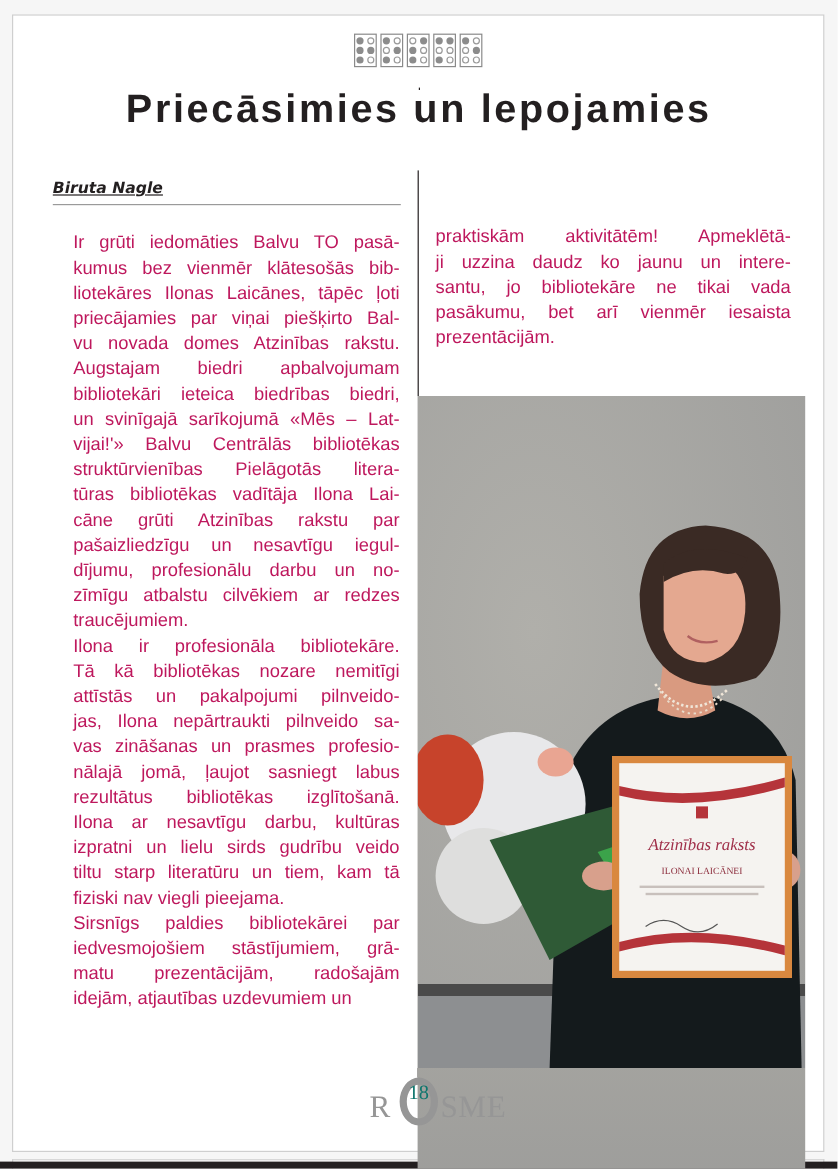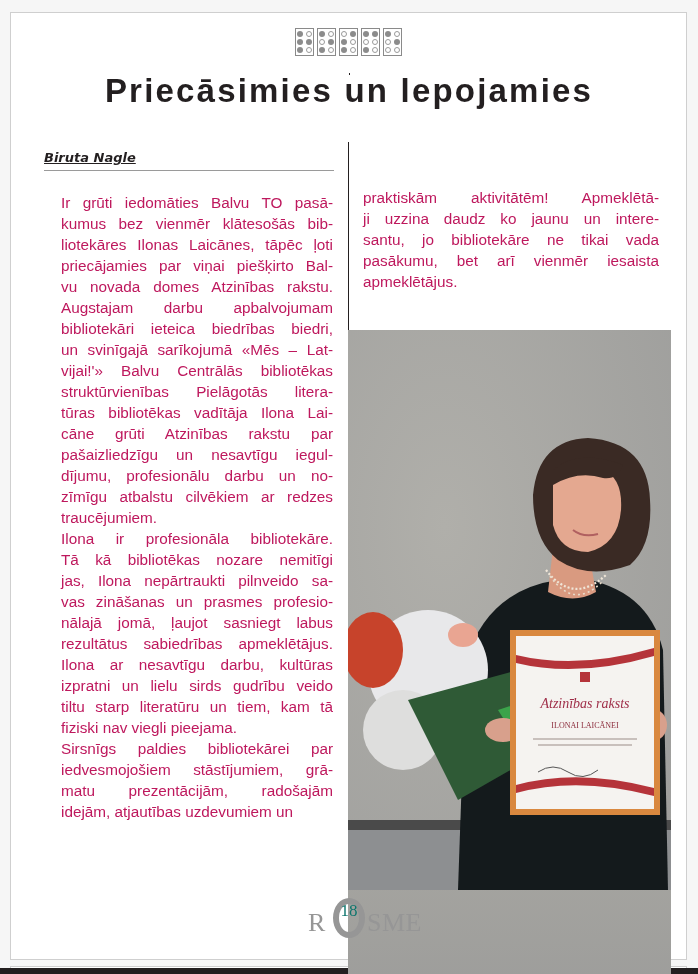--- a/index.html
+++ b/index.html
@@ -140,58 +140,59 @@
 <div class="divider"></div>
 <div class="divider-bottom"></div>
 
 <div class="col col-left" id="col-left">
     <p>
       <span class="ln" style="text-indent: 16px;">Ir grūti iedomāties Balvu TO pasā-</span>
       <span class="ln">kumus bez vienmēr klātesošās bib-</span>
       <span class="ln">liotekāres Ilonas Laicānes, tāpēc ļoti</span>
       <span class="ln">priecājamies par viņai piešķirto Bal-</span>
       <span class="ln">vu novada domes Atzinības rakstu.</span>
-      <span class="ln">Augstajam darbu apbalvojumam</span>
+      <span class="ln">Augstajam biedri apbalvojumam</span>
       <span class="ln">bibliotekāri ieteica biedrības biedri,</span>
       <span class="ln">un svinīgajā sarīkojumā «Mēs – Lat-</span>
       <span class="ln">vijai!'» Balvu Centrālās bibliotēkas</span>
       <span class="ln">struktūrvienības Pielāgotās litera-</span>
       <span class="ln">tūras bibliotēkas vadītāja Ilona Lai-</span>
       <span class="ln">cāne grūti Atzinības rakstu par</span>
       <span class="ln">pašaizliedzīgu un nesavtīgu iegul-</span>
       <span class="ln">dījumu, profesionālu darbu un no-</span>
       <span class="ln">zīmīgu atbalstu cilvēkiem ar redzes</span>
       <span class="ln last">traucējumiem.</span>
     </p>
     <p>
       <span class="ln" style="text-indent: 16px;">Ilona ir profesionāla bibliotekāre.</span>
       <span class="ln">Tā kā bibliotēkas nozare nemitīgi</span>
+      <span class="ln">attīstās un pakalpojumi pilnveido-</span>
       <span class="ln">jas, Ilona nepārtraukti pilnveido sa-</span>
       <span class="ln">vas zināšanas un prasmes profesio-</span>
       <span class="ln">nālajā jomā, ļaujot sasniegt labus</span>
-      <span class="ln">rezultātus sabiedrības apmeklētājus.</span>
+      <span class="ln">rezultātus bibliotēkas izglītošanā.</span>
       <span class="ln">Ilona ar nesavtīgu darbu, kultūras</span>
       <span class="ln">izpratni un lielu sirds gudrību veido</span>
       <span class="ln">tiltu starp literatūru un tiem, kam tā</span>
       <span class="ln last">fiziski nav viegli pieejama.</span>
     </p>
     <p>
       <span class="ln" style="text-indent: 16px;">Sirsnīgs paldies bibliotekārei par</span>
       <span class="ln">iedvesmojošiem stāstījumiem, grā-</span>
       <span class="ln">matu prezentācijām, radošajām</span>
       <span class="ln last">idejām, atjautības uzdevumiem un</span>
     </p>
   </div>
 <div class="col col-right" id="col-right">
     <p>
       <span class="ln">praktiskām aktivitātēm! Apmeklētā-</span>
       <span class="ln">ji uzzina daudz ko jaunu un intere-</span>
       <span class="ln">santu, jo bibliotekāre ne tikai vada</span>
       <span class="ln">pasākumu, bet arī vienmēr iesaista</span>
-      <span class="ln last">apmeklētājus.</span>
+      <span class="ln last">prezentācijām.</span>
     </p>
   </div>
 
 <div class="photo">
   <svg width="323" height="560" viewBox="0 0 323 560" xmlns="http://www.w3.org/2000/svg">
     <defs>
       <radialGradient id="bg" cx="0.3" cy="0.35" r="0.9">
         <stop offset="0" stop-color="#b0afaa"></stop>
         <stop offset="1" stop-color="#9e9e9c"></stop>
       </radialGradient>

